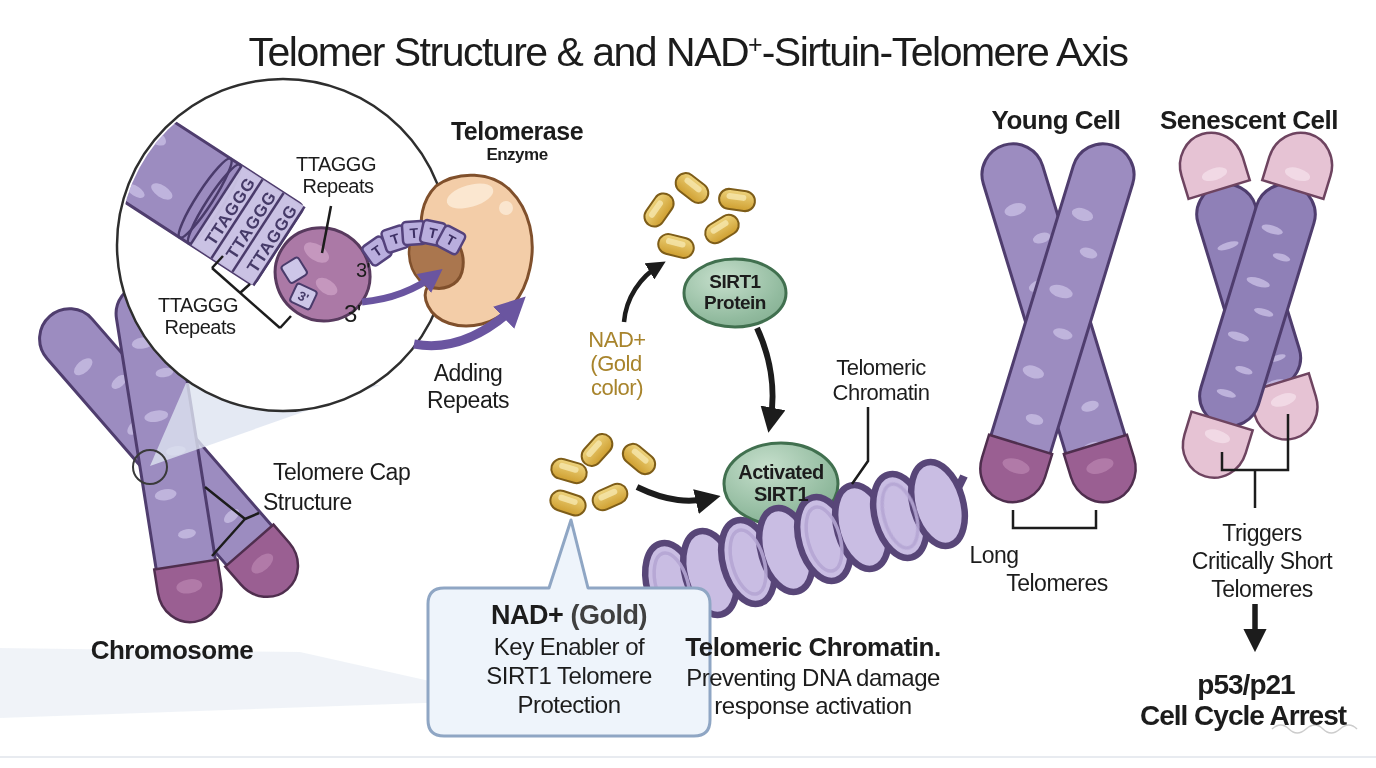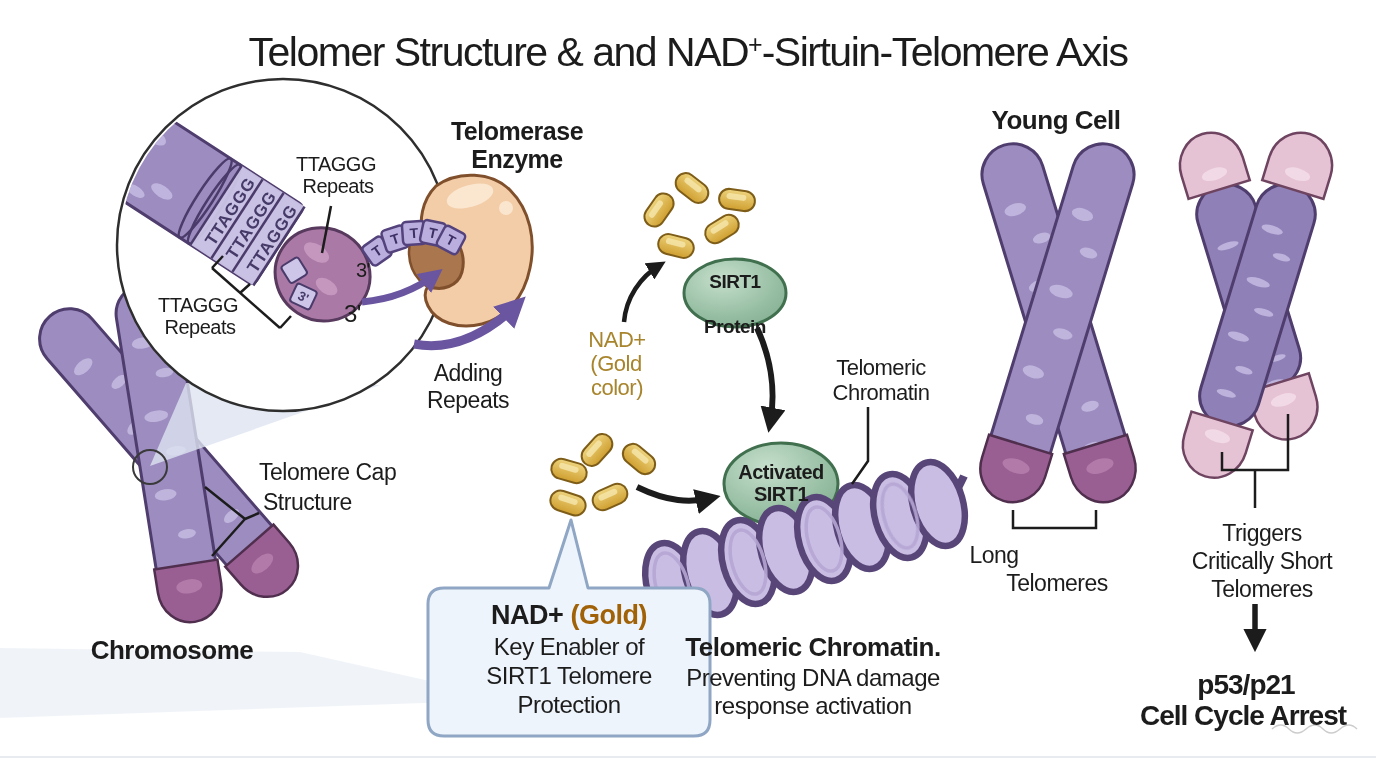--- a/index.html
+++ b/index.html
@@ -254,52 +254,53 @@
 <div class="lbl c title" style="left:688px;top:30px;"><span>Telomer Structure &amp; and NAD</span><sup>+</sup><span>-Sirtuin-Telomere Axis</span></div>
 
 <div class="lbl c" style="left:336px;top:154px;font-size:20px;">TTAGGG</div>
 <div class="lbl c" style="left:338px;top:176px;font-size:20px;">Repeats</div>
 <div class="lbl c" style="left:198px;top:295px;font-size:20px;">TTAGGG</div>
 <div class="lbl c" style="left:200px;top:317px;font-size:20px;">Repeats</div>
 <div class="lbl" style="left:356px;top:260px;font-size:20px;">3'</div>
 <div class="lbl" style="left:344px;top:301px;font-size:24px;">3'</div>
 
 <div class="lbl c b" style="left:517px;top:118px;font-size:25px;">Telomerase</div>
-<div class="lbl c b" style="left:517px;top:146px;font-size:25px;">Enzyme</div>
+<div class="lbl c b" style="left:517px;top:146px;font-size:17px;">Enzyme</div>
 <div class="lbl c" style="left:468px;top:361px;font-size:23px;">Adding</div>
 <div class="lbl c" style="left:468px;top:388px;font-size:23px;">Repeats</div>
 
 <div class="lbl c gold" style="left:617px;top:328px;font-size:22px;">NAD+</div>
 <div class="lbl c gold" style="left:616px;top:352px;font-size:22px;">(Gold</div>
 <div class="lbl c gold" style="left:617px;top:376px;font-size:22px;">color)</div>
 
 <div class="lbl c b" style="left:735px;top:272px;font-size:19px;">SIRT1</div>
-<div class="lbl c b" style="left:735px;top:293px;font-size:19px;margin-top:24px;">Protein</div>
+<div class="lbl c b" style="left:735px;top:293px;font-size:19px;">Protein</div>
 <div class="lbl c b" style="left:781px;top:462px;font-size:20px;">Activated</div>
 <div class="lbl c b" style="left:781px;top:484px;font-size:20px;">SIRT1</div>
 
 <div class="lbl c" style="left:881px;top:356px;font-size:22px;">Telomeric</div>
 <div class="lbl c" style="left:881px;top:381px;font-size:22px;">Chromatin</div>
 
-<div class="lbl c b" style="left:569px;top:601px;font-size:27px;"><span>NAD+</span>&nbsp;<span class="gold" style="color:#a16207;">(Gold)</span></div>
+<div class="lbl c b" style="left:569px;top:601px;font-size:27px;"><span>NAD+</span>&nbsp;<span class="gold" style="color:#404040;">(Gold)</span></div>
 <div class="lbl c" style="left:569px;top:634px;font-size:24px;">Key Enabler of</div>
 <div class="lbl c" style="left:569px;top:663px;font-size:24px;">SIRT1 Telomere</div>
 <div class="lbl c" style="left:569px;top:692px;font-size:24px;">Protection</div>
 
 <div class="lbl c b" style="left:813px;top:633px;font-size:26px;">Telomeric Chromatin.</div>
 <div class="lbl c" style="left:813px;top:665px;font-size:24px;">Preventing DNA damage</div>
 <div class="lbl c" style="left:813px;top:693px;font-size:24px;">response activation</div>
 
-<div class="lbl" style="left:259px;top:460px;font-size:23px;">Telomere Cap</div>
+<div class="lbl" style="left:273px;top:460px;font-size:23px;">Telomere Cap</div>
 <div class="lbl" style="left:263px;top:490px;font-size:23px;">Structure</div>
 <div class="lbl c b" style="left:172px;top:636px;font-size:26px;text-align:center;">Chromosome</div>
 
 <div class="lbl c b" style="left:1056px;top:106px;font-size:26px;">Young Cell</div>
 <div class="lbl c" style="left:994px;top:543px;font-size:23px;">Long</div>
 <div class="lbl c" style="left:1057px;top:571px;font-size:23px;">Telomeres</div>
 
+<div class="lbl c b" style="left:1249px;top:106px;font-size:26px;">Senescent Cell</div>
 <div class="lbl c" style="left:1262px;top:521px;font-size:23px;">Triggers</div>
 <div class="lbl c" style="left:1262px;top:549px;font-size:23px;">Critically Short</div>
 <div class="lbl c" style="left:1262px;top:577px;font-size:23px;">Telomeres</div>
 <div class="lbl c b" style="left:1246px;top:670px;font-size:28px;letter-spacing:-1px;">p53/p21</div>
 <div class="lbl c b" style="left:1243px;top:701px;font-size:28px;letter-spacing:-1px;">Cell Cycle Arrest</div>
 
 </div>
 
 </body></html>

